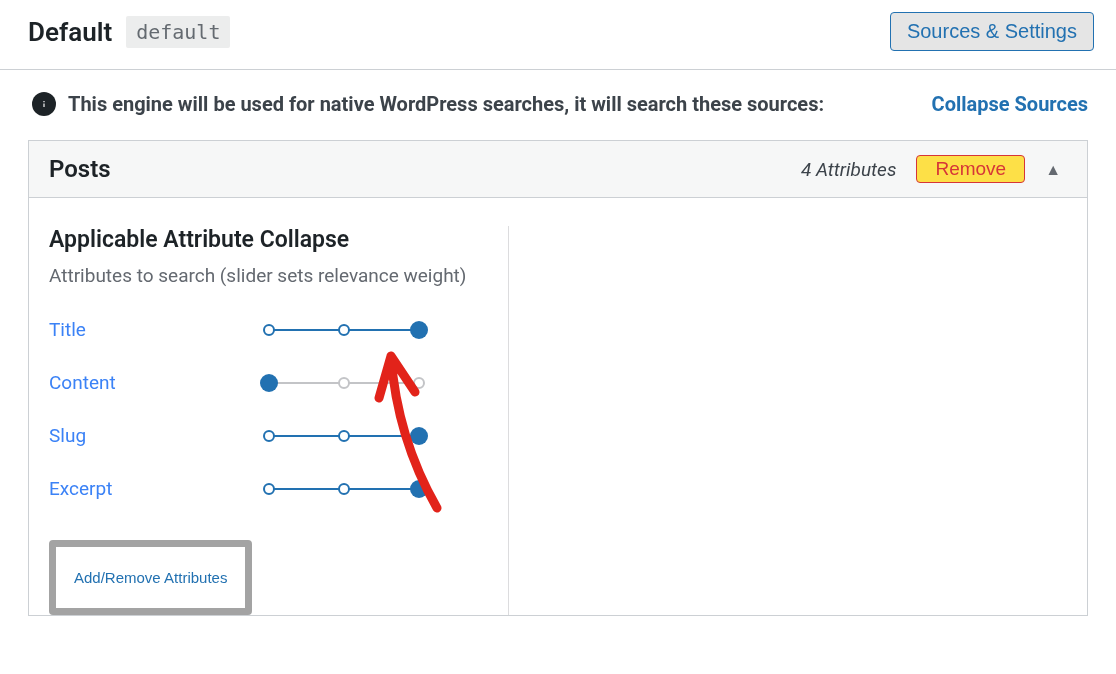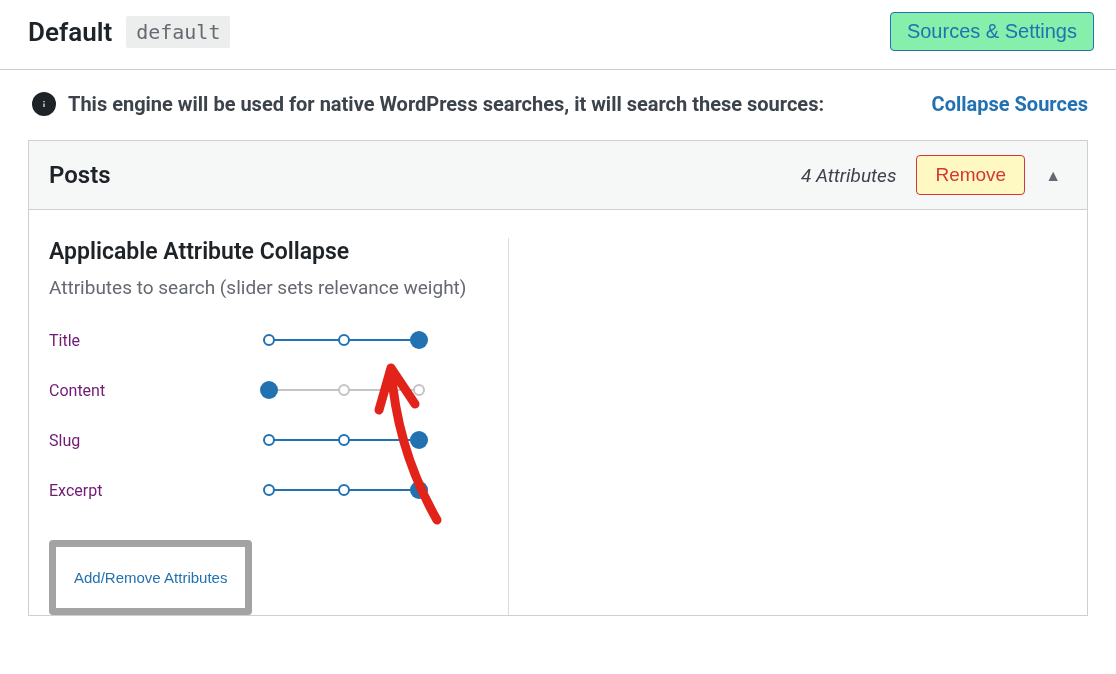--- a/index.html
+++ b/index.html
@@ -33,21 +33,21 @@
     background: #eceded;
     color: #646a70;
     padding: 4px 10px;
     font-size: 20px;
     border-radius: 2px;
     font-family: ui-monospace, Menlo, Consolas, monospace;
   }
   .btn-outline-blue {
     border: 1px solid #2271b1;
     color: #2271b1;
-    background: #86efac;
+    background: #e5e5e5;
     padding: 7px 16px;
     font-size: 20px;
     border-radius: 4px;
     cursor: pointer;
   }
   .info-row {
     display: flex;
     align-items: center;
     justify-content: space-between;
     padding: 22px 28px 16px 32px;
@@ -97,22 +97,22 @@
     gap: 20px;
   }
   .attr-count {
     font-size: 19px;
     font-style: italic;
     color: #3c434a;
   }
   .btn-outline-red {
     border: 1px solid #d63638;
     color: #d63638;
-    background: #fef9c3;
-    padding: 8px 18px;
+    background: #fde047;
+    padding: 2px 18px;
     font-size: 19px;
     border-radius: 4px;
     cursor: pointer;
   }
   .chevron-up {
     color: #646970;
     font-size: 16px;
     cursor: pointer;
   }
   .panel-body {
@@ -140,22 +140,22 @@
     margin: 0 0 28px 0;
     line-height: 1.55;
   }
   .slider-row {
     display: flex;
     align-items: center;
     margin-bottom: 30px;
   }
   .slider-label {
     width: 220px;
-    font-size: 16px;
-    color: #701a75;
+    font-size: 19px;
+    color: #3b82f6;
   }
   .slider {
     position: relative;
     width: 150px;
     height: 20px;
   }
   .track {
     position: absolute;
     top: 9px;
     left: 0;

